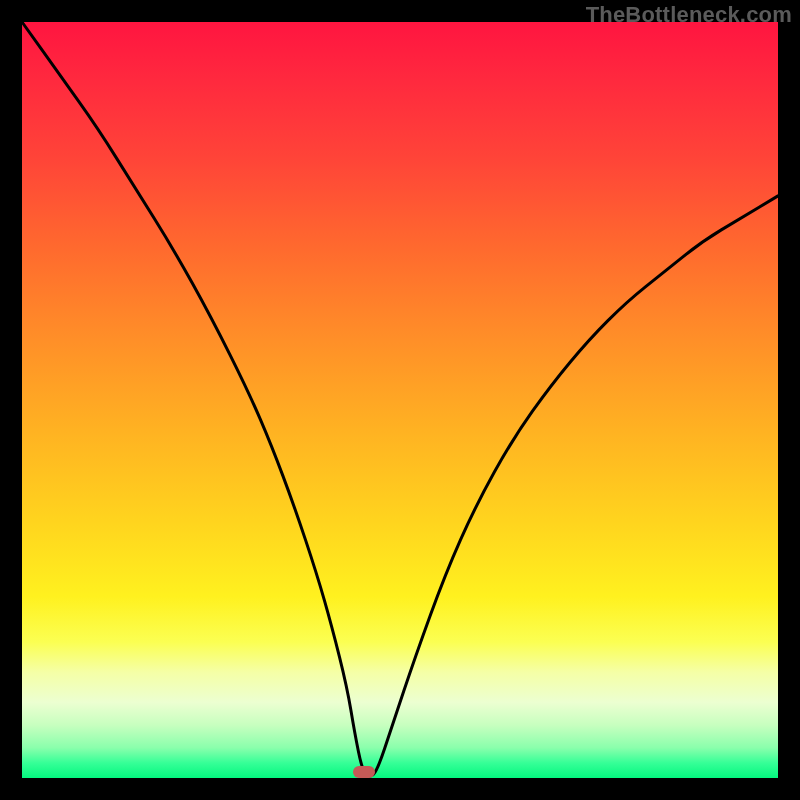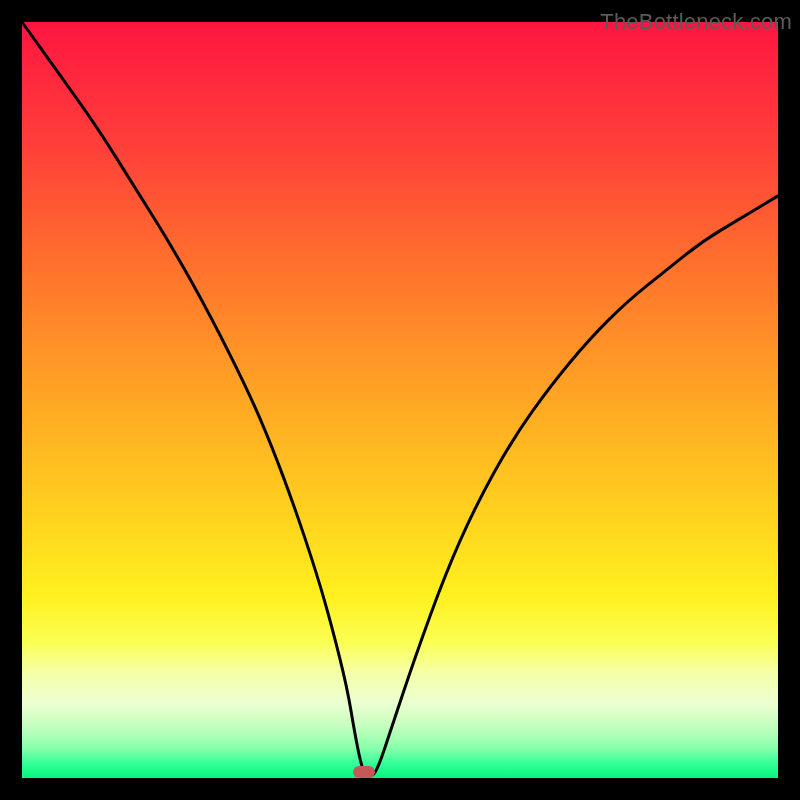--- a/index.html
+++ b/index.html
@@ -36,26 +36,26 @@
       #f5ffa6 86%,
       #ecffd1 90%,
       #c7ffbf 93%,
       #8affac 96%,
       #36ff97 98%,
       #04f77f 100%
     );
   }
   .watermark {
     position: absolute;
-    top: 9px;
+    top: 2px;
     right: 8px;
     color: #5b5b5b;
     font-size: 22px;
     letter-spacing: 0.2px;
-    font-weight: 400;
+    font-weight: 700;
     user-select: none;
   }
   svg.curve {
     position: absolute;
     left: 0;
     top: 0;
     width: 100%;
     height: 100%;
     overflow: visible;
   }

